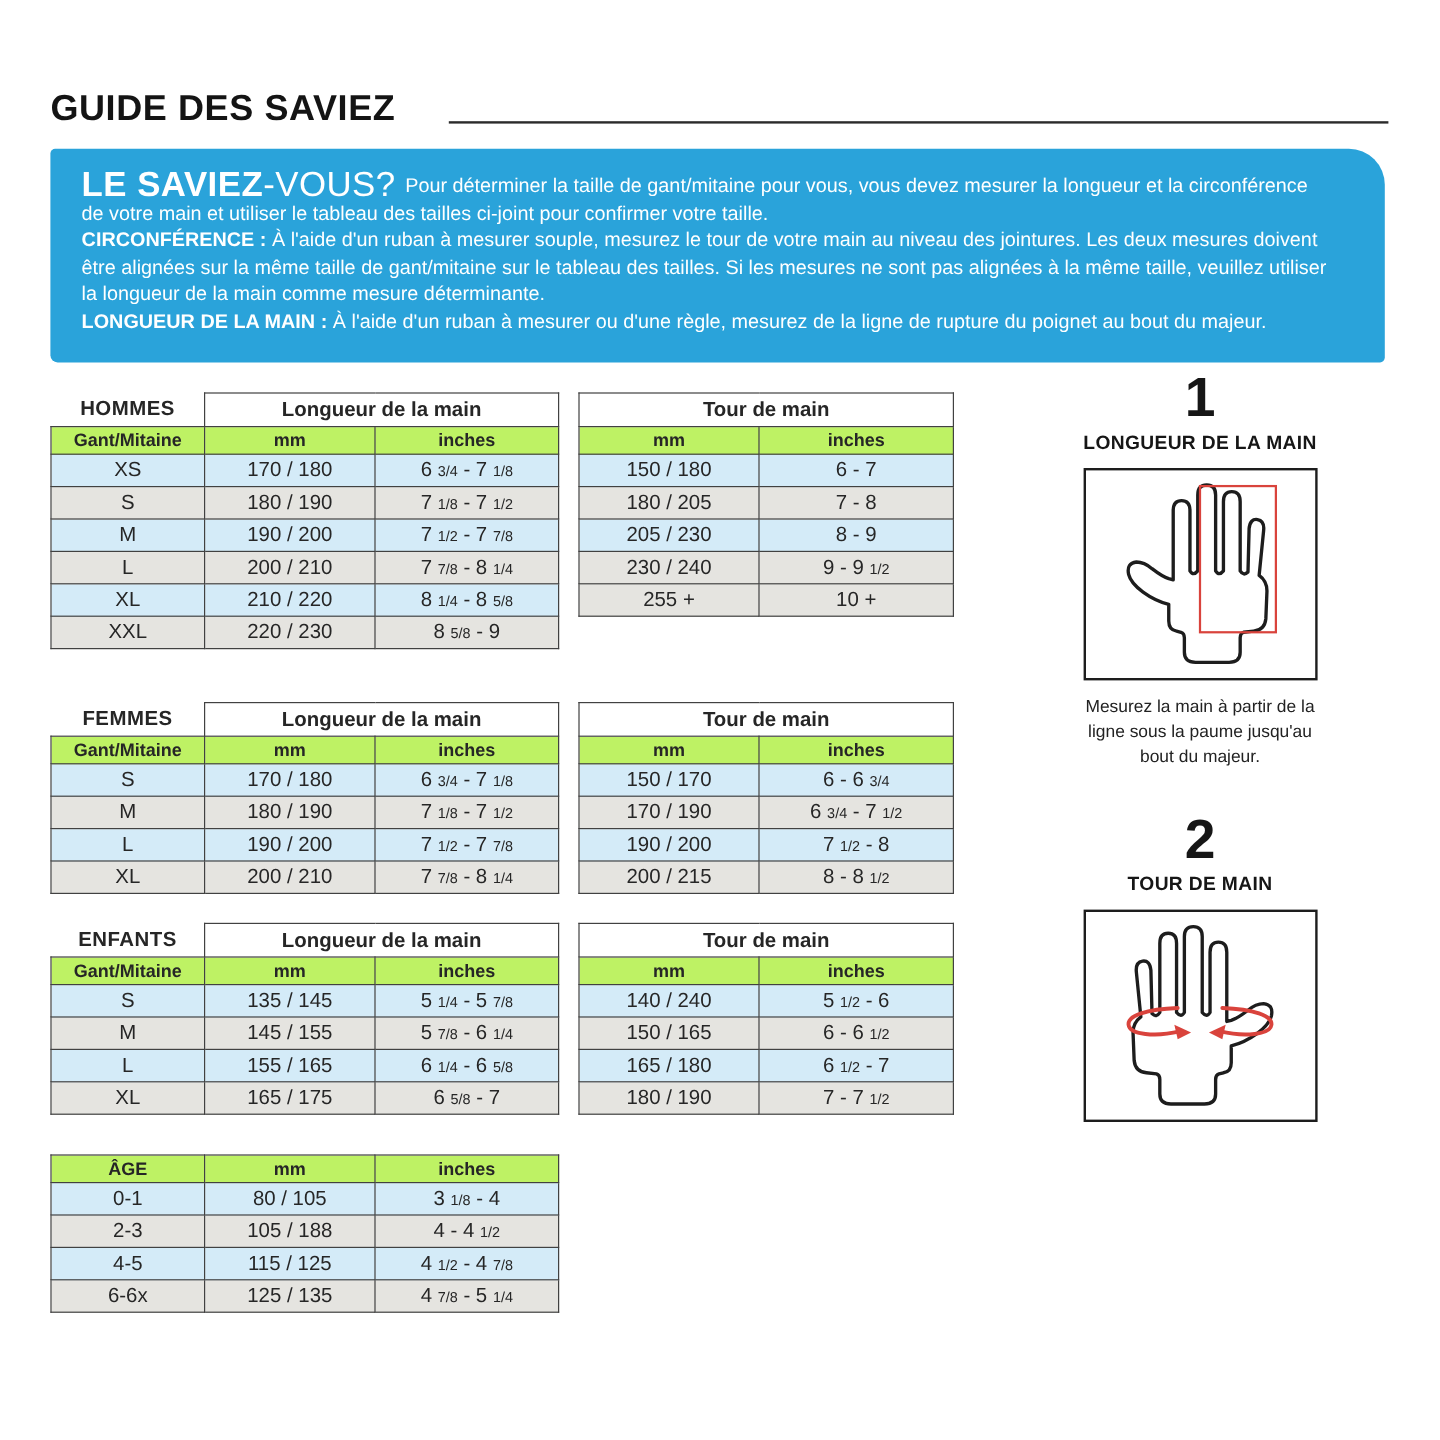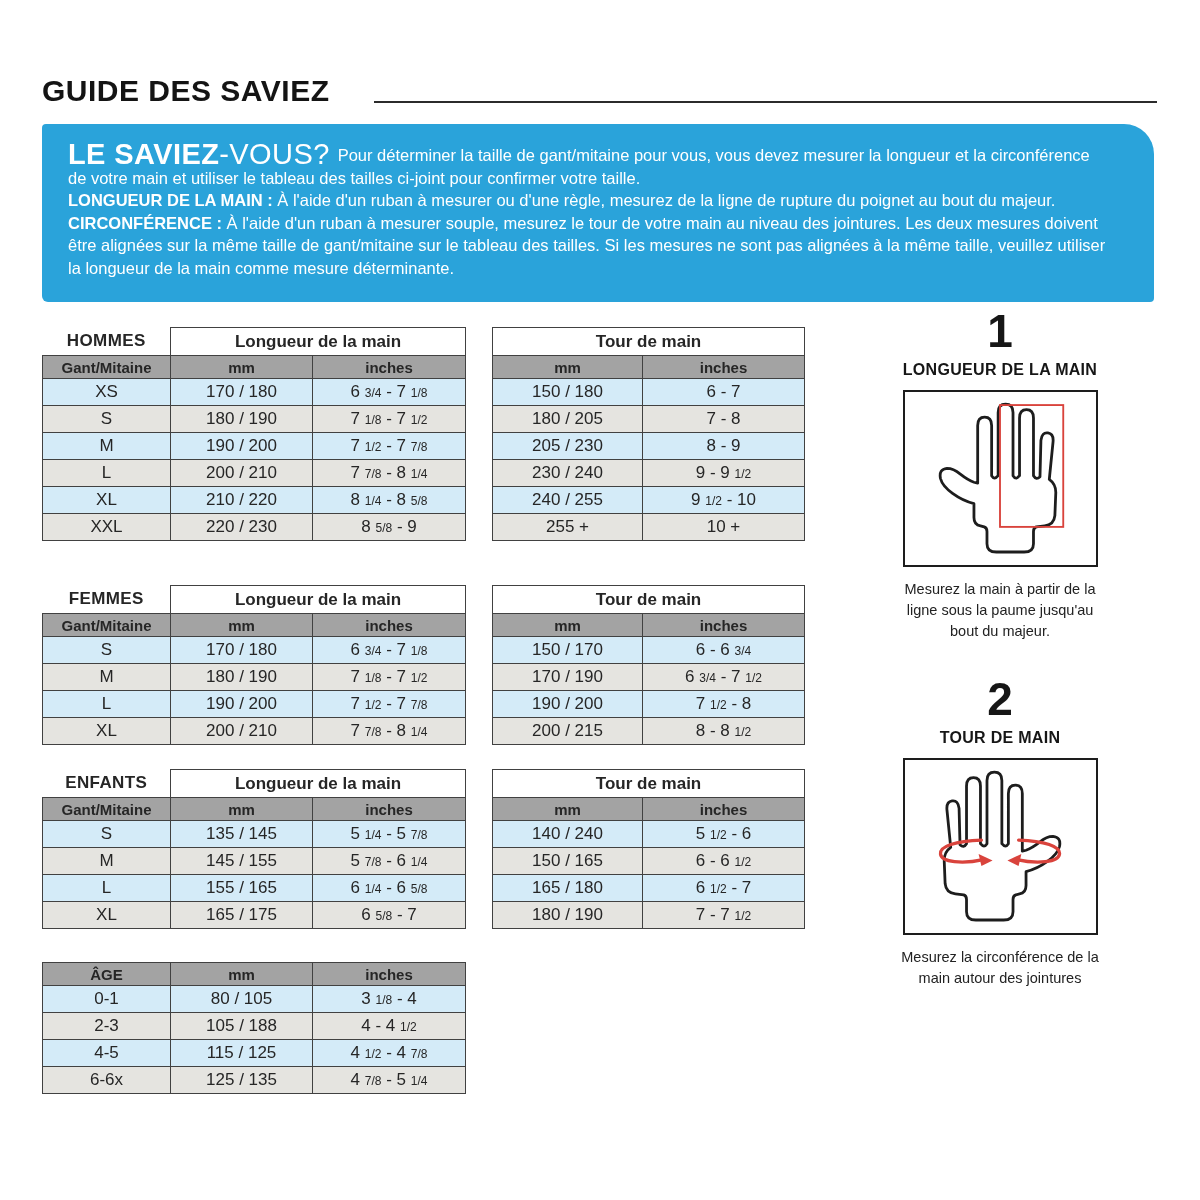--- a/index.html
+++ b/index.html
@@ -31,34 +31,34 @@
     box-sizing:border-box;background:var(--accent-blue);
     border-radius:4px 30px 4px 6px;
     color:#fff;padding:19px 44px 0 26px;
     font-size:16.5px;line-height:22.5px;
   }
   .info-box p{margin:0;}
   .headline-bold{font-size:29px;font-weight:bold;letter-spacing:0.4px;vertical-align:-3px;}
   .headline-light{font-size:29px;font-weight:300;letter-spacing:0.4px;vertical-align:-3px;margin-right:8px;}
   .lbl{font-weight:bold;}
   
-  .size-group{position:absolute;left:42px;display:flex;gap:26px;align-items:flex-start;}
+  .size-group{position:absolute;left:42px;display:flex;gap:16px;align-items:flex-start;}
   #group-hommes{top:327px;}
   #group-femmes{top:585px;}
   #group-enfants{top:769px;}
   #group-tp{top:962px;}
   table.sizes{border-collapse:collapse;table-layout:fixed;}
   table.sizes td{
     border:1.5px solid #414141;height:26px;text-align:center;
     font-size:17px;color:#262626;padding:0 2px;vertical-align:middle;
   }
   tr.grp-head td{height:27px;background:#fff;}
   td.corner{border:none !important;font-weight:bold;font-size:19px;letter-spacing:0.4px;background:#fff;}
   td.span-head{font-weight:bold;font-size:17px;}
-  tr.sub-head td{font-weight:bold;font-size:15px;height:22px;background:#a3a3a3;}
+  tr.sub-head td{font-weight:bold;font-size:15px;height:22px;background:#bef264;}
   tr.data.alt-0 td{background:var(--row-blue);}
   tr.data.alt-1 td{background:var(--row-gray);}
   .fr{font-size:12px;}
   
   .figure{position:absolute;left:878px;width:244px;text-align:center;}
   #fig1{top:308px;}
   #fig2{top:676px;}
   .fig-number{font-size:46px;font-weight:bold;line-height:1;color:#161616;}
   .fig-title{font-size:16px;font-weight:bold;margin-top:7px;letter-spacing:0.3px;color:#161616;}
   .fig-box{
@@ -69,22 +69,22 @@
   .fig-caption{font-size:14.5px;line-height:1.45;color:#222;width:212px;margin:0 auto;text-align:center;}
 </style>
 </head>
 <body>
 
 <div class="page-title">GUIDE DES SAVIEZ</div>
 <div class="title-rule"></div>
 
 <div class="info-box">
   <p><span class="headline-bold">LE SAVIEZ</span><span class="headline-light">-VOUS?</span><span>Pour déterminer la taille de gant/mitaine pour vous, vous devez mesurer la longueur et la circonférence de votre main et utiliser le tableau des tailles ci-joint pour confirmer votre taille.</span></p>
+  <p><span class="lbl">CIRCONFÉRENCE :</span> <span>À l'aide d'un ruban à mesurer souple, mesurez le tour de votre main au niveau des jointures. Les deux mesures doivent être alignées sur la même taille de gant/mitaine sur le tableau des tailles. Si les mesures ne sont pas alignées à la même taille, veuillez utiliser la longueur de la main comme mesure déterminante.</span></p>
   <p><span class="lbl">LONGUEUR DE LA MAIN :</span> <span>À l'aide d'un ruban à mesurer ou d'une règle, mesurez de la ligne de rupture du poignet au bout du majeur.</span></p>
-  <p><span class="lbl">CIRCONFÉRENCE :</span> <span>À l'aide d'un ruban à mesurer souple, mesurez le tour de votre main au niveau des jointures. Les deux mesures doivent être alignées sur la même taille de gant/mitaine sur le tableau des tailles. Si les mesures ne sont pas alignées à la même taille, veuillez utiliser la longueur de la main comme mesure déterminante.</span></p>
 </div>
 
 <div class="size-group" id="group-hommes">
   <table class="sizes" style="width:423px">
     <colgroup>
         <col style="width:128px">
         <col style="width:142px">
         <col style="width:153px">
       </colgroup>
     <tbody>
@@ -154,24 +154,20 @@
           <td>180 / 205</td>
           <td>7 - 8</td>
         </tr>
         <tr class="data alt-0">
           <td>205 / 230</td>
           <td>8 - 9</td>
         </tr>
         <tr class="data alt-1">
           <td>230 / 240</td>
           <td>9 - 9 <span class="fr">1/2</span></td>
-        </tr>
-        <tr class="data alt-0">
-          <td>240 / 255</td>
-          <td>9 <span class="fr">1/2</span> - 10</td>
         </tr>
         <tr class="data alt-1">
           <td>255 +</td>
           <td>10 +</td>
         </tr>
       </tbody>
   </table>
 </div>
 
 <div class="size-group" id="group-femmes">
@@ -386,14 +382,13 @@
         <path d="M76,92 L76,30 Q76,21 83.5,21 Q91,21 91,30 L91,84 Q94,89 98,84 L98,16 Q98,7 106,7 Q114,7 114,16 L114,84 Q117,89 121,84 L121,22 Q121,13 128.5,13 Q136,13 136,22 L136,84 Q139,89 143,85 L144,46 Q145,37 151.5,38 Q158,39 157,48 L153,88 Q160,93 160,102 L159,127 Q158,137 148,138 L139,139 Q136,140 136,144 L136,157 Q136,166 126,166 L96,166 Q86,166 86,157 L86,144 Q86,140 83,139 L79,138 Q72,137 72,129 L72,114 Q60,111 49,103 Q38,95 36,87 Q34,77 43,76 Q50,76 57,82 Q66,89 72,91 Z" fill="#ffffff" stroke="#1d1d1d" stroke-width="3" stroke-linejoin="round"></path>
       </g>
       <g stroke="var(--red,#d9433c)" fill="none" stroke-width="3.5" stroke-linecap="round">
         <path d="M80,80 C52,81 35,87 36,95 C37,104 60,106 82,101"></path>
         <path d="M120,80 C148,81 165,87 164,95 C163,104 140,106 118,101"></path>
         <path d="M92,102 L77,95 L80,108 Z" fill="var(--red,#d9433c)" stroke="none"></path>
         <path d="M108,102 L123,95 L120,108 Z" fill="var(--red,#d9433c)" stroke="none"></path>
       </g>
     </svg>
   </div>
-  <div class="fig-caption">Mesurez la circonférence de la main autour des jointures</div>
 </div>
 
 </body></html>

